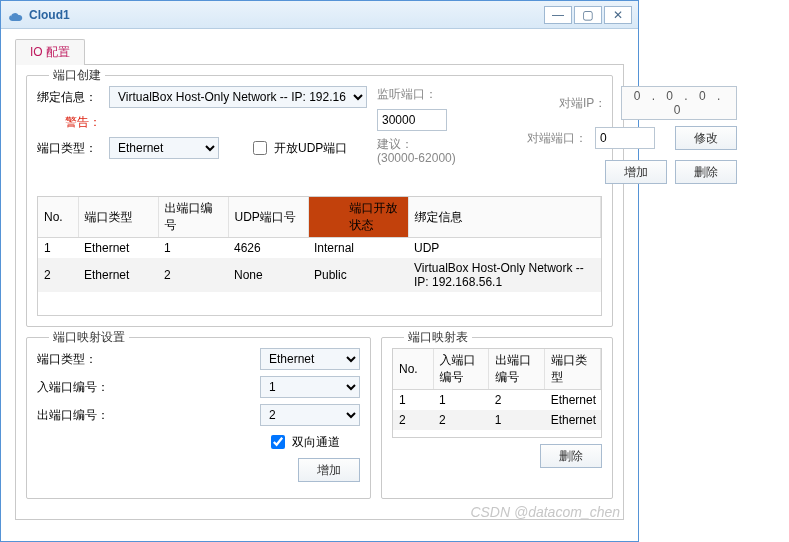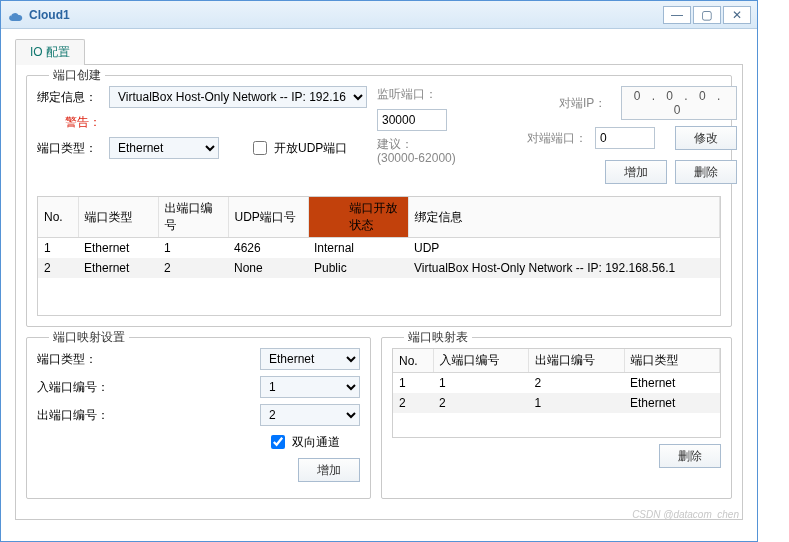--- a/index.html
+++ b/index.html
@@ -1,25 +1,25 @@
 <!DOCTYPE html>
 <html><head>
 <meta charset="utf-8">
 <style>
 * { box-sizing: border-box; font-family: "Microsoft YaHei", Arial, sans-serif; font-size: 12px; }
 body { margin: 0; background: #fff; }
-.window { width: 758px; height: 542px; border: 1px solid #5593d6; background: #fff; }
+.window { width: 639px; height: 542px; border: 1px solid #5593d6; background: #fff; }
 .titlebar { height: 28px; background: linear-gradient(#eaf3fb, #d9e9f7); border-bottom: 1px solid #b6cde2; display: flex; align-items: center; padding: 0 6px; }
 .titlebar .logo { width: 16px; height: 16px; margin-right: 6px; }
 .titlebar .title { color: #2a64a0; font-weight: bold; }
 .winbtns { margin-left: auto; display: flex; gap: 2px; }
 .winbtn { width: 28px; height: 18px; border: 1px solid #9eb8d2; background: #fff; display: flex; align-items: center; justify-content: center; color: #4a6a8a; cursor: pointer; }
 .content { padding: 10px 14px 6px 14px; }
 .tabbar { display: flex; }
-.tab { padding: 4px 14px; border: 1px solid #c9c9c9; border-bottom: none; background: #f7f7f7; color: #0f766e; border-radius: 2px 2px 0 0; }
+.tab { padding: 4px 14px; border: 1px solid #c9c9c9; border-bottom: none; background: #f7f7f7; color: #be185d; border-radius: 2px 2px 0 0; }
 .panel { border: 1px solid #c9c9c9; margin-top: -1px; padding: 10px; }
 .fieldset { border: 1px solid #c9c9c9; border-radius: 2px; padding: 10px 10px 10px 10px; position: relative; margin-bottom: 10px; }
 .fieldset > .legend { position: absolute; top: -9px; left: 22px; background: #fff; padding: 0 4px; color: #333; }
 .row { display: flex; align-items: center; gap: 8px; margin-bottom: 6px; }
 .label { display: inline-block; }
 select, input[type=text] { border: 1px solid #b9c6d3; height: 22px; padding: 1px 4px; background: #fff; }
 select { background: #f3f7fb; }
 .btn { min-width: 62px; height: 24px; border: 1px solid #a9bcd0; background: linear-gradient(#fdfdfd,#eef2f6); color: #333; cursor: pointer; }
 .red { color: #d21; }
 .table { width: 100%; border: 1px solid #cfcfcf; background: #fff; border-collapse: collapse; table-layout: fixed; }
@@ -28,21 +28,21 @@
 .table th.sorted { background: #c2410c; padding-left: 41px; }
 .table tr.alt { background: #f3f3f3; }
 .tablewrap { height: 120px; overflow: auto; border: 1px solid #cfcfcf; }
 .tablewrap .table { border: none; }
 .tablewrap2 { height: 90px; overflow: auto; border: 1px solid #cfcfcf; }
 .tablewrap2 .table { border: none; }
 .hbox { display: flex; gap: 10px; }
 .hbox > .fieldset { flex: 1; }
 .chk { display: inline-flex; align-items: center; gap: 4px; }
 .chk input { width: 14px; height: 14px; }
-.watermark { position: absolute; right: 18px; bottom: 6px; color: #c7c7c7; font-style: italic; pointer-events: none; font-size: 10px; }
+.watermark { position: absolute; right: 18px; bottom: 6px; color: #c7c7c7; font-style: italic; pointer-events: none; font-size: 14px; }
 .ipbox { border: 1px solid #b9c6d3; padding: 2px 8px; letter-spacing: 4px; background: #fafafa; color: #555; display: inline-block; min-width: 110px; text-align: center; }
 </style>
 </head>
 <body>
 
 <div class="window">
   <div class="titlebar">
     <svg class="logo" viewBox="0 0 16 16">
         <path fill="#4f8bc9" d="M4 10a4 4 0 0 1 7.5-1.9A3 3 0 1 1 12 14H5a3 3 0 0 1-1-5.8z"></path>
       </svg>

